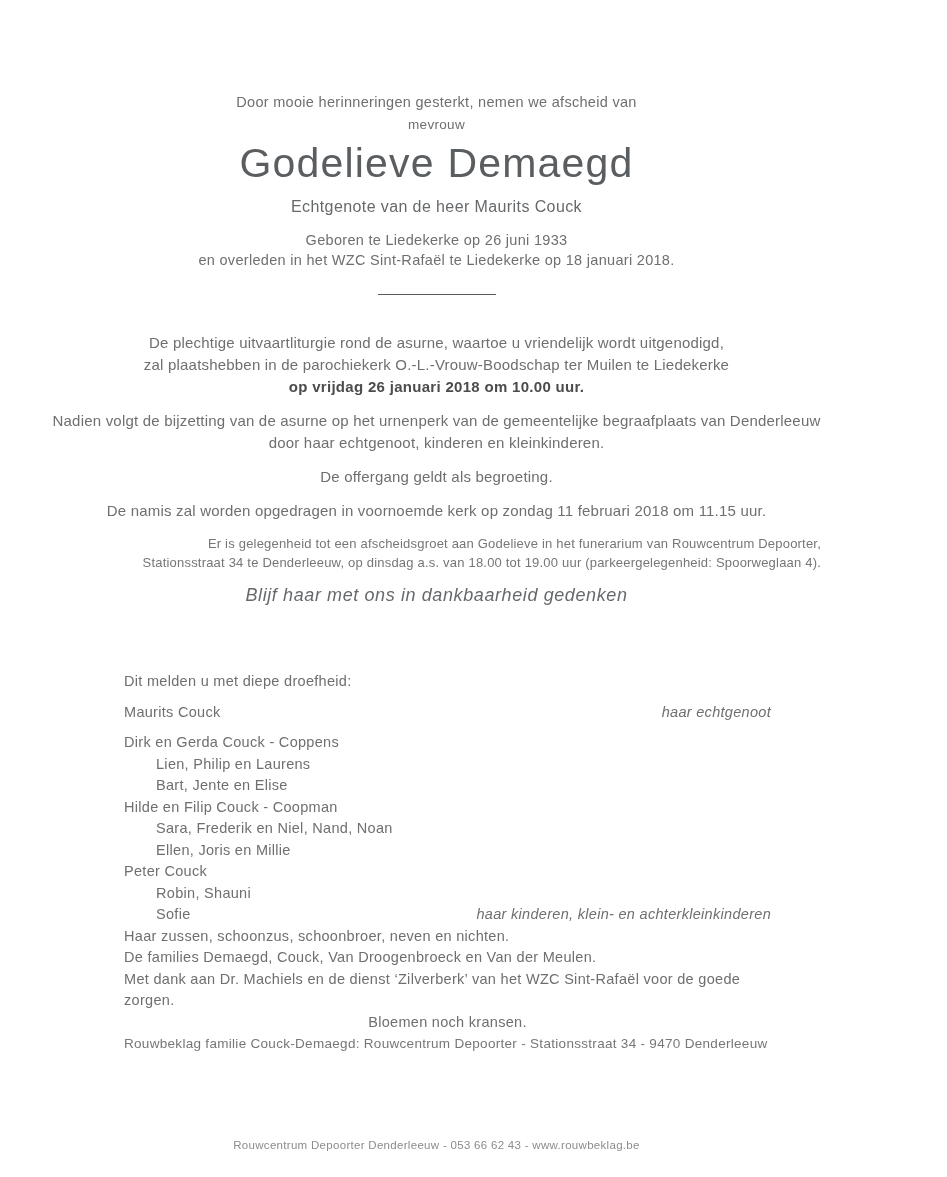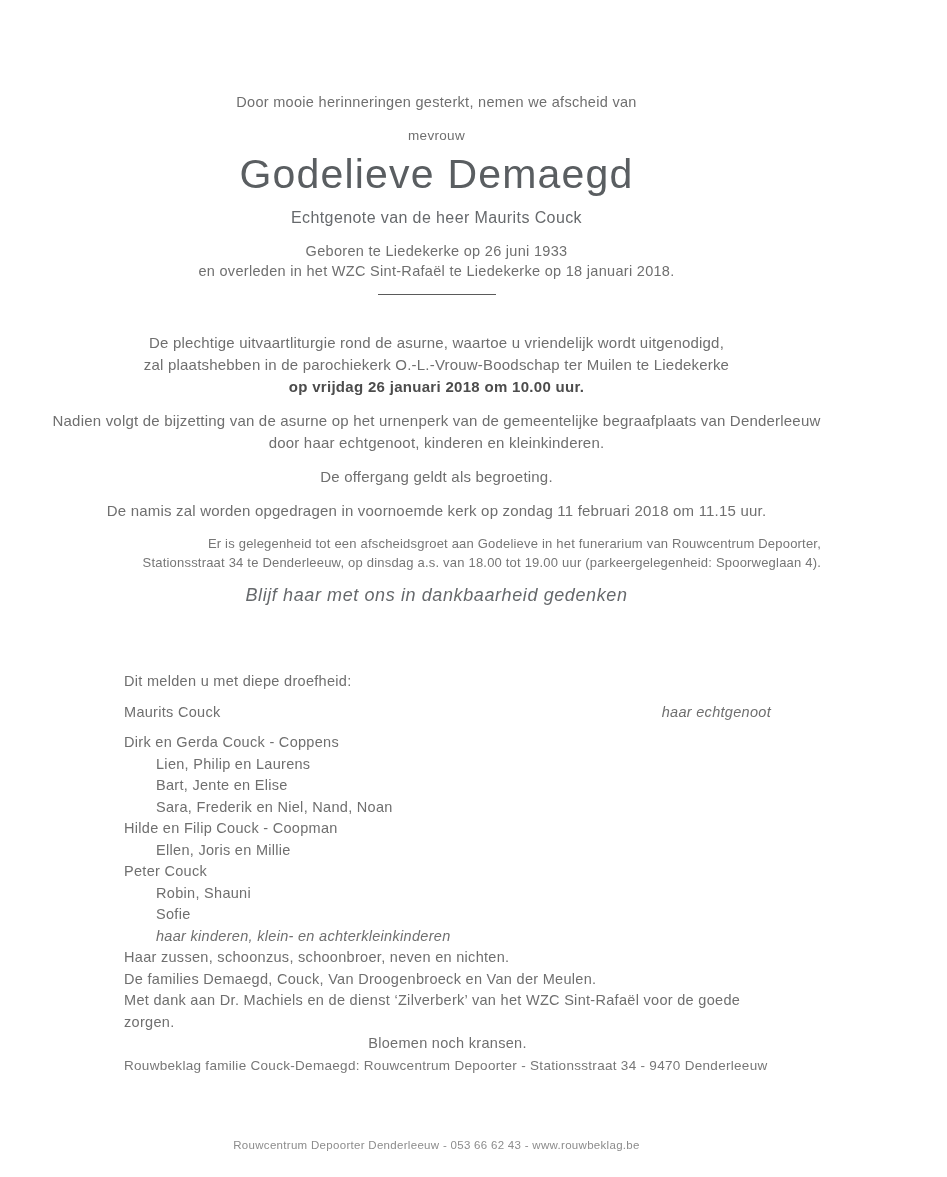--- a/index.html
+++ b/index.html
@@ -10,21 +10,21 @@
     font-family:"Liberation Sans","DejaVu Sans",sans-serif;
     color:#6f6f6f;
     overflow:hidden;
   }
   
   .header{
     position:absolute;top:94px;left:0;right:0;
     text-align:center;
   }
   .intro{font-size:14.5px;letter-spacing:.3px;}
-  .salutation{font-size:13.5px;margin-top:18px;letter-spacing:.3px;}
+  .salutation{font-size:13.5px;margin-top:7px;letter-spacing:.3px;}
   .deceased-name{
     font-size:41px;font-weight:400;letter-spacing:1.2px;
     color:#5a5e61;margin-top:9px;line-height:1.1;
   }
   .relation{font-size:16px;margin-top:12px;letter-spacing:.4px;color:#66696c;}
   .dates{margin-top:14px;font-size:14.5px;line-height:20px;letter-spacing:.3px;}
   
   .divider{
     position:absolute;top:294px;left:50%;
     width:118px;margin-left:-59px;
@@ -48,21 +48,21 @@
   
   .family{
     position:absolute;top:671px;left:100px;right:102px;
     font-size:14.5px;line-height:21.5px;letter-spacing:.3px;margin-left:24px;
   }
   .family p{margin:0;}
   .spouse-row{display:flex;justify-content:space-between;margin-top:9px;}
   .members{margin-top:9px;}
   .fam-row{white-space:nowrap;}
   .fam-row.indent{padding-left:32px;}
-  .fam-row.split{display:flex;justify-content:space-between;flex-direction:column;}
+  .fam-row.split{display:flex;justify-content:space-between;}
   .italic{font-style:italic;}
   .relatives{margin-top:10px;}
   .families-line{margin-top:9.5px;}
   .thanks{margin-top:9.5px;}
   .flowers{margin-top:23px;text-align:center;}
   .condolences{margin-top:25px;font-size:13.5px;color:#777;}
   
   .footer{
     position:absolute;top:1139px;left:0;right:0;
     text-align:center;font-size:11.5px;letter-spacing:.3px;color:#8c8c8c;
@@ -110,22 +110,22 @@
 
     <div class="spouse-row">
       <span>Maurits Couck</span>
       <span class="italic">haar echtgenoot</span>
     </div>
 
     <div class="members">
       <div class="fam-row">Dirk en Gerda Couck - Coppens</div>
       <div class="fam-row indent">Lien, Philip en Laurens</div>
       <div class="fam-row indent">Bart, Jente en Elise</div>
+      <div class="fam-row">Hilde en Filip Couck - Coopman</div>
       <div class="fam-row indent">Sara, Frederik en Niel, Nand, Noan</div>
-      <div class="fam-row">Hilde en Filip Couck - Coopman</div>
       <div class="fam-row indent">Ellen, Joris en Millie</div>
       <div class="fam-row">Peter Couck</div>
       <div class="fam-row indent">Robin, Shauni</div>
       <div class="fam-row indent split">
         <span>Sofie</span>
         <span class="italic">haar kinderen, klein- en achterkleinkinderen</span>
       </div>
     </div>
 
     <p class="relatives">Haar zussen, schoonzus, schoonbroer, neven en nichten.</p>

